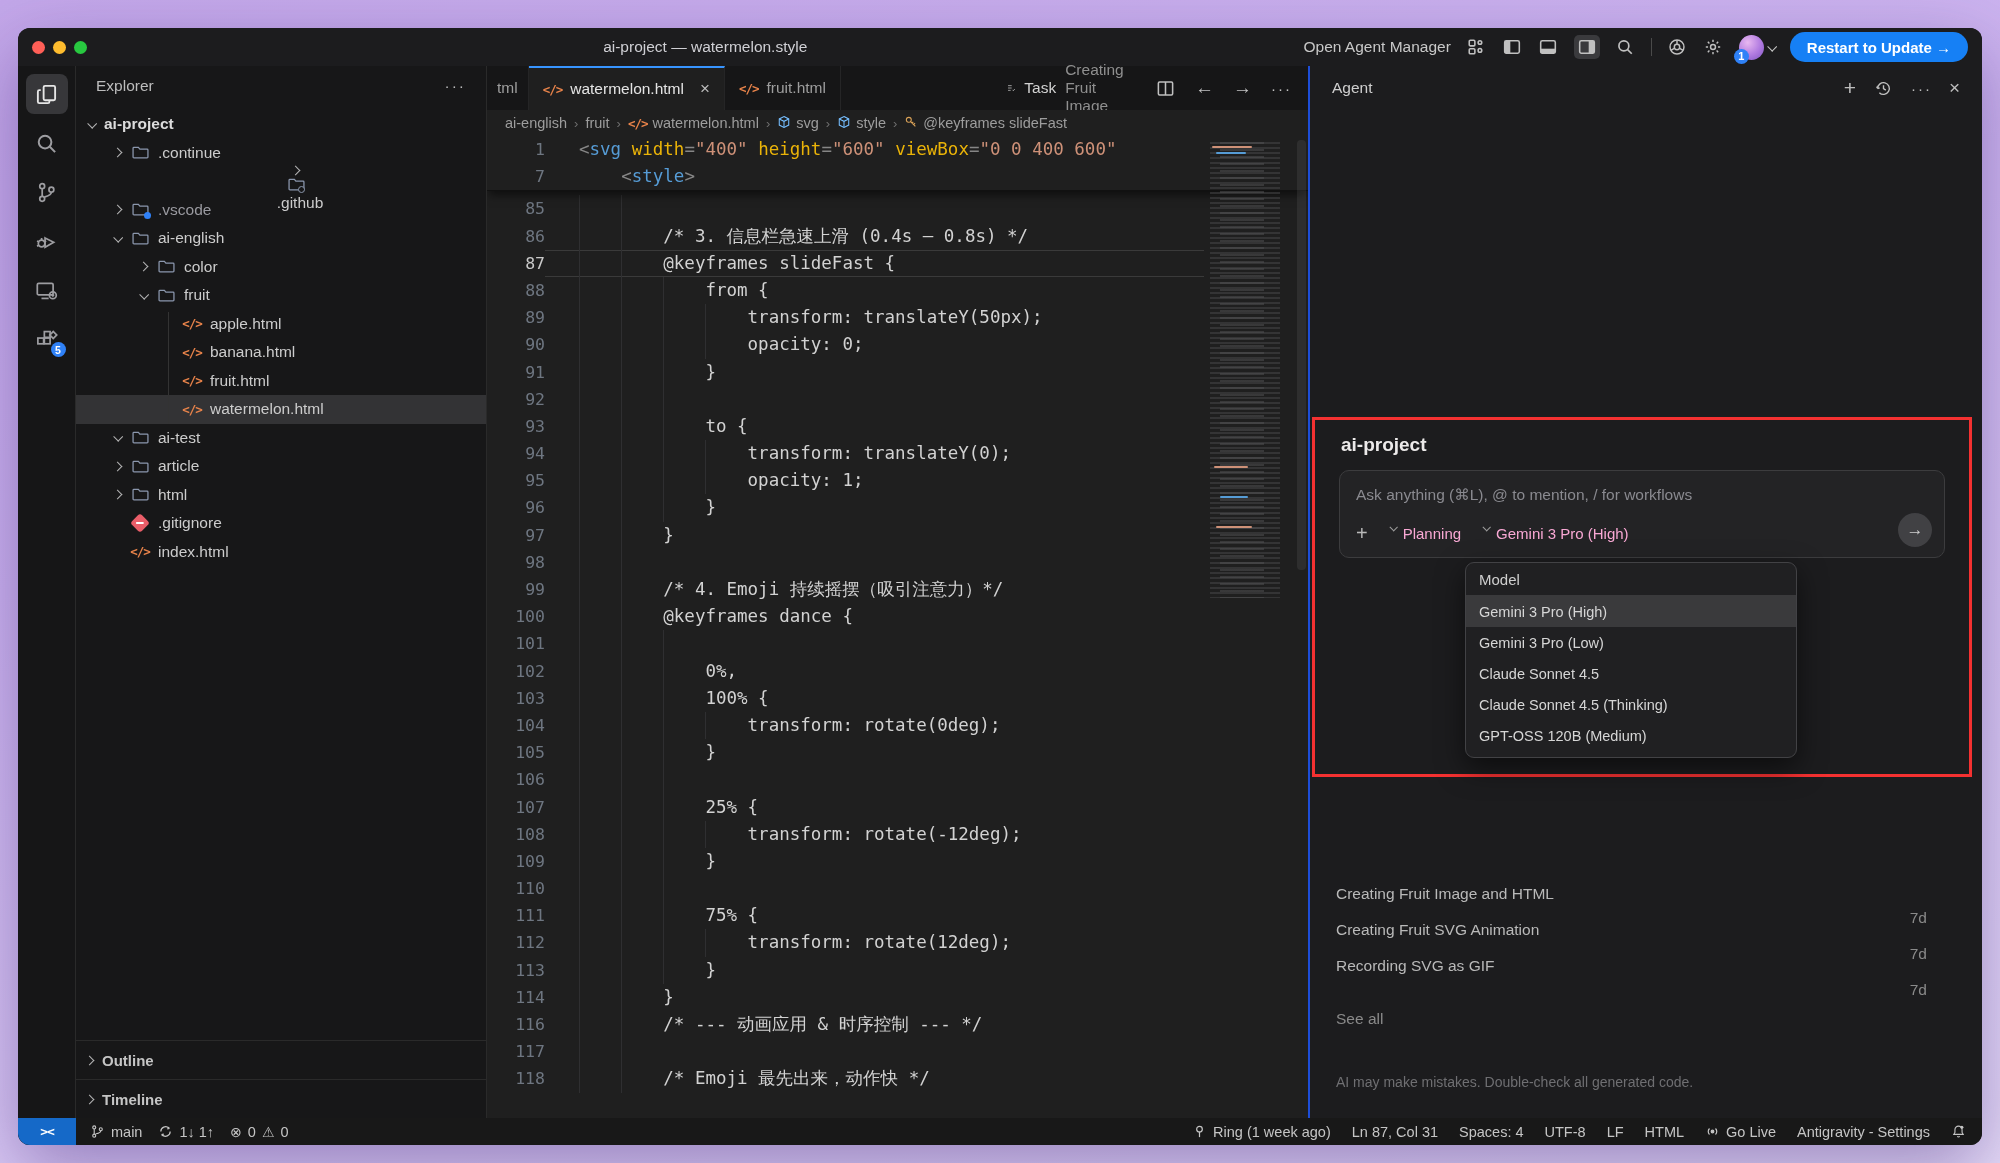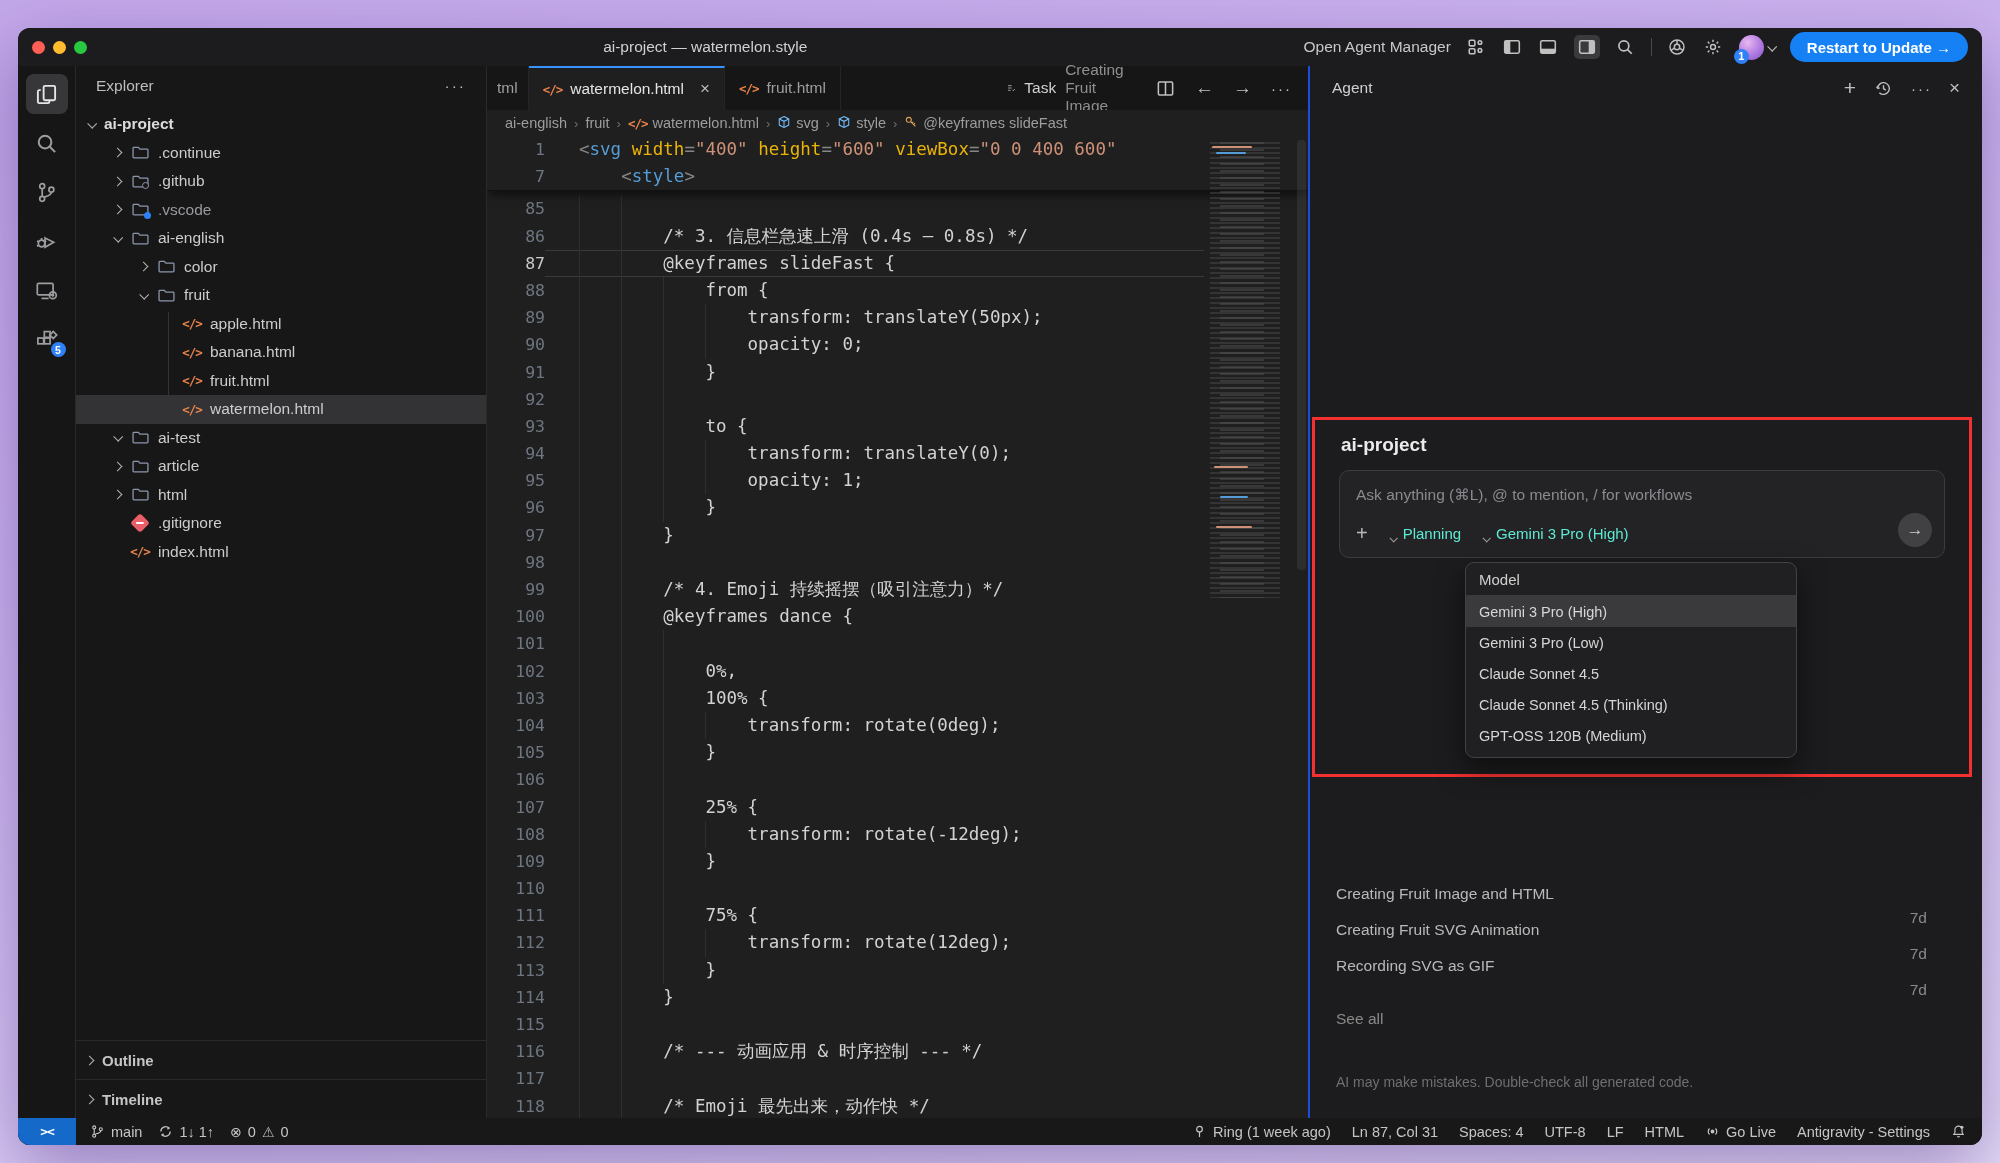--- a/index.html
+++ b/index.html
@@ -99,21 +99,21 @@
   .agent { width:674px; background:#1c1c1e; border-left:2px solid #1d4ed8; position:relative; flex:0 0 674px; }
   .ag-header { position:absolute; top:0; left:0; right:0; height:44px; display:flex; align-items:center; padding:0 22px; font-size:15.5px; color:#cfcfcf; }
   .ag-icons { margin-left:auto; display:flex; gap:17px; color:#bdbdbd; font-size:18px; align-items:center; }
   .ag-icons svg { width:17px; height:17px; }
   .redbox { position:absolute; left:2px; top:351px; width:660px; height:360px; border:3px solid #f43131; }
   .rb-title { position:absolute; left:26px; top:14px; font-size:19px; font-weight:700; color:#eceaea; }
   .ask-box { position:absolute; left:24px; right:24px; top:50px; height:88px; background:#232325; border:1px solid #3c3c3e; border-radius:10px; }
   .ask-ph { position:absolute; left:16px; top:15px; font-size:15.5px; color:#8a8a90; }
   .ask-controls { position:absolute; left:16px; bottom:12px; display:flex; align-items:center; gap:22px; color:#c9c9c9; font-size:15px; }
   .ask-plus { font-size:20px; color:#b9b9b9; }
-  .drop-pill { display:flex; align-items:flex-end; gap:7px; color:#5eead4; }
+  .drop-pill { display:flex; align-items:flex-start; gap:7px; color:#f9a8d4; }
   .drop-pill .chev { color:#9c9c9c; width:6px; height:6px; }
   .send-btn { position:absolute; right:12px; bottom:10px; width:34px; height:34px; border-radius:50%; background:#414144; color:#cfcfcf; display:flex; align-items:center; justify-content:center; font-size:17px; border:none; }
   .dropdown { position:absolute; left:155px; top:496px; width:332px; background:#202022; border:1px solid #424245; border-radius:9px; z-index:10; box-shadow:0 10px 28px rgba(0,0,0,.55); padding-bottom:6px; }
   .dd-header { height:33px; display:flex; align-items:center; padding:0 13px; font-size:15px; color:#cfcfcf; border-bottom:1px solid #3a3a3c; }
   .dd-item { height:31px; display:flex; align-items:center; padding:0 13px; font-size:14.5px; color:#d6d6d6; }
   .dd-item.sel { background:#3a3a3c; }
   .tasks { position:absolute; left:0; right:0; top:810px; }
   .task-row { height:36px; display:flex; align-items:center; padding:0 55px 0 26px; font-size:15.5px; color:#b9b9b9; }
   .task-age { margin-left:auto; color:#8a8a8a;margin-top:48px; }
   .see-all { position:absolute; left:26px; top:944px; font-size:15.5px; color:#8a8a8a; }
@@ -257,21 +257,21 @@
           </div>
           <div class="trow" style="padding-left: 38px;">
             <span class="chev right"></span>
             <span class="t-ic">
               <svg viewBox="0 0 16 16" fill="none" stroke="#8b97ad" stroke-width="1.2">
                 <path d="M1.8 3.2h4.2l1.4 1.6h6.8a.8.8 0 0 1 .8.8v6.6a.8.8 0 0 1-.8.8H1.8a.8.8 0 0 1-.8-.8V4a.8.8 0 0 1 .8-.8z"></path>
               </svg>
             </span>
             <span>.continue</span>
           </div>
-          <div class="trow" style="padding-left: 38px;">
+          <div class="trow" style="padding-left: 38px; flex-direction: column;">
             <span class="chev right"></span>
             <span class="t-ic">
               <svg viewBox="0 0 16 16" fill="none" stroke="#8b97ad" stroke-width="1.2">
                 <path d="M1.8 3.2h4.2l1.4 1.6h6.8a.8.8 0 0 1 .8.8v6.6a.8.8 0 0 1-.8.8H1.8a.8.8 0 0 1-.8-.8V4a.8.8 0 0 1 .8-.8z"></path>
               </svg>
               <span class="dotgh"></span>
             </span>
             <span>.github</span>
           </div>
           <div class="trow" style="padding-left: 38px;">
@@ -493,21 +493,20 @@
             <div class="cl"><span class="ln">105</span><span class="ct"><span class="ig">    </span><span class="ig">    </span><span class="ig">    </span><span>}</span></span></div>
             <div class="cl"><span class="ln">106</span><span class="ct"><span class="ig">    </span><span class="ig">    </span><span class="ig">    </span><span></span></span></div>
             <div class="cl"><span class="ln">107</span><span class="ct"><span class="ig">    </span><span class="ig">    </span><span class="ig">    </span><span>25% {</span></span></div>
             <div class="cl"><span class="ln">108</span><span class="ct"><span class="ig">    </span><span class="ig">    </span><span class="ig">    </span><span class="ig">    </span><span>transform: rotate(-12deg);</span></span></div>
             <div class="cl"><span class="ln">109</span><span class="ct"><span class="ig">    </span><span class="ig">    </span><span class="ig">    </span><span>}</span></span></div>
             <div class="cl"><span class="ln">110</span><span class="ct"><span class="ig">    </span><span class="ig">    </span><span class="ig">    </span><span></span></span></div>
             <div class="cl"><span class="ln">111</span><span class="ct"><span class="ig">    </span><span class="ig">    </span><span class="ig">    </span><span>75% {</span></span></div>
             <div class="cl"><span class="ln">112</span><span class="ct"><span class="ig">    </span><span class="ig">    </span><span class="ig">    </span><span class="ig">    </span><span>transform: rotate(12deg);</span></span></div>
             <div class="cl"><span class="ln">113</span><span class="ct"><span class="ig">    </span><span class="ig">    </span><span class="ig">    </span><span>}</span></span></div>
             <div class="cl"><span class="ln">114</span><span class="ct"><span class="ig">    </span><span class="ig">    </span><span>}</span></span></div>
-            <div class="cl"><span class="ln">115</span><span class="ct"><span class="ig">    </span><span class="ig">    </span><span></span></span></div>
             <div class="cl"><span class="ln">116</span><span class="ct"><span class="ig">    </span><span class="ig">    </span><span>/* --- 动画应用 &amp; 时序控制 --- */</span></span></div>
             <div class="cl"><span class="ln">117</span><span class="ct"><span class="ig">    </span><span class="ig">    </span><span></span></span></div>
             <div class="cl"><span class="ln">118</span><span class="ct"><span class="ig">    </span><span class="ig">    </span><span>/* Emoji 最先出来，动作快 */</span></span></div>
           </div>
         <div class="minimap">
           <div class="mm-col"></div>
           <div class="mm-col2"></div>
           <div class="mm-mark" style="top:10px;left:6px;width:40px;background:#ce9178"></div>
           <div class="mm-mark" style="top:16px;left:10px;width:30px;background:#569cd6"></div>
           <div class="mm-mark" style="top:330px;left:8px;width:34px;background:#ce9178"></div>

